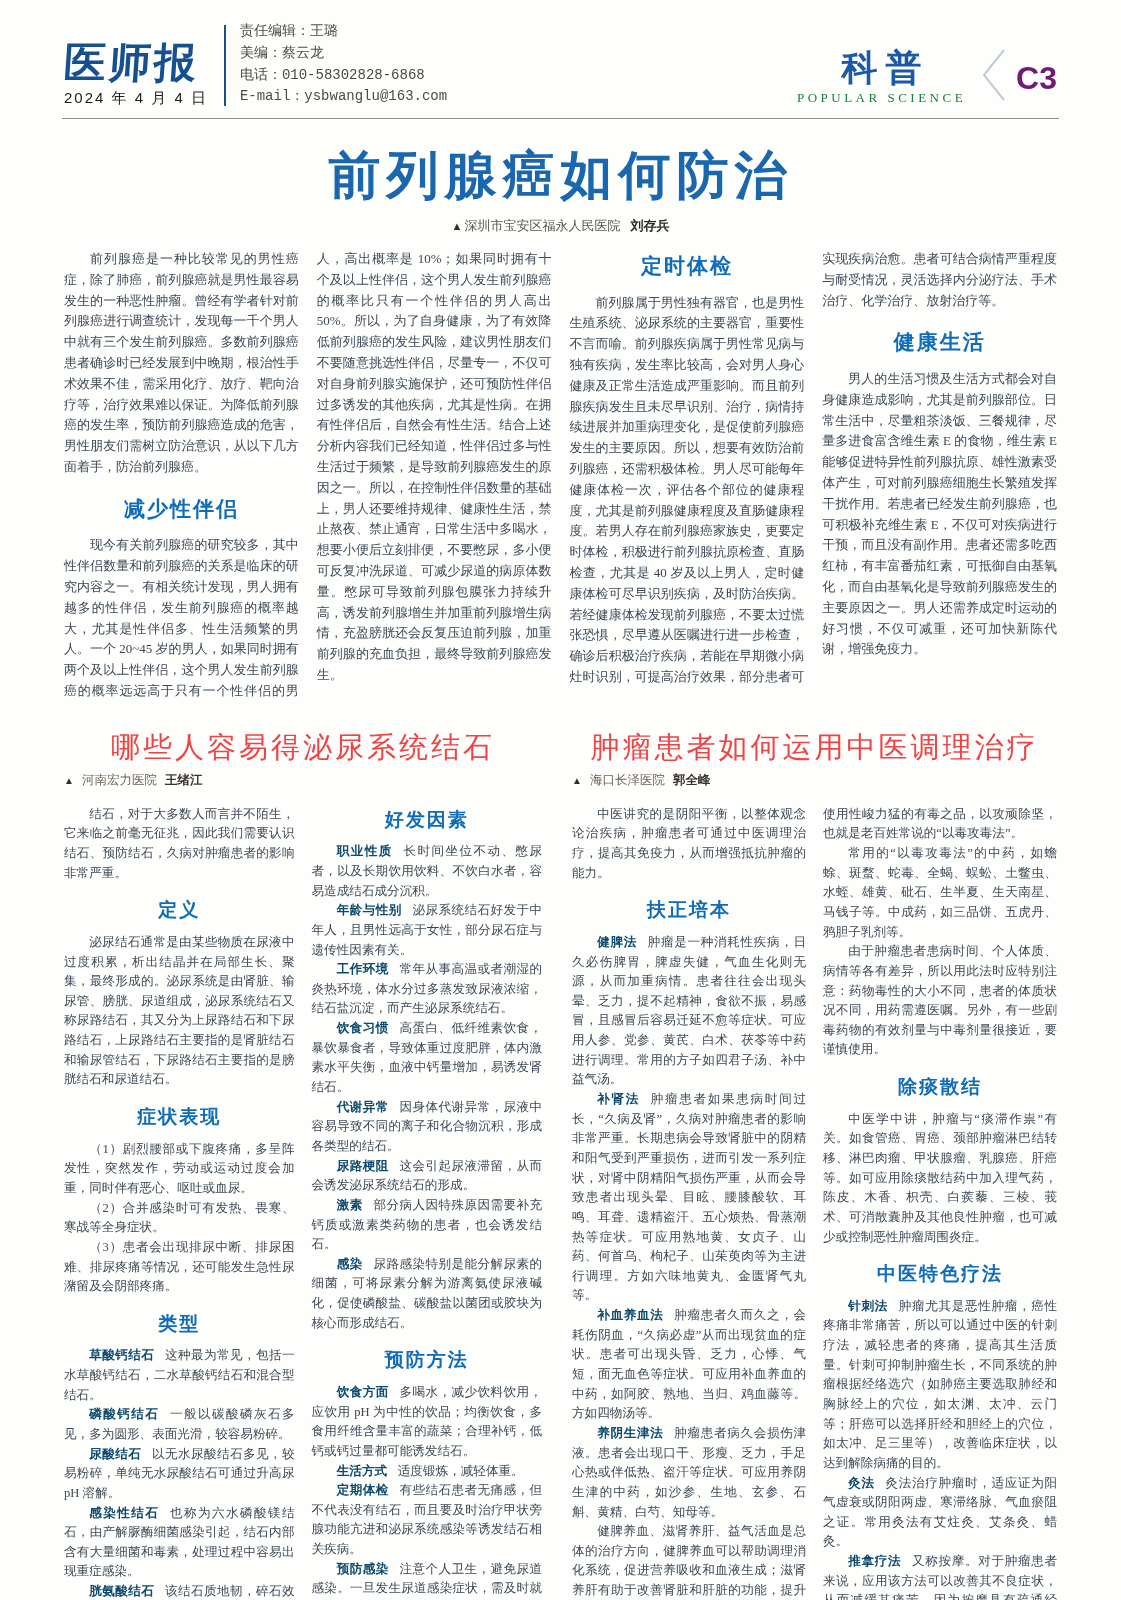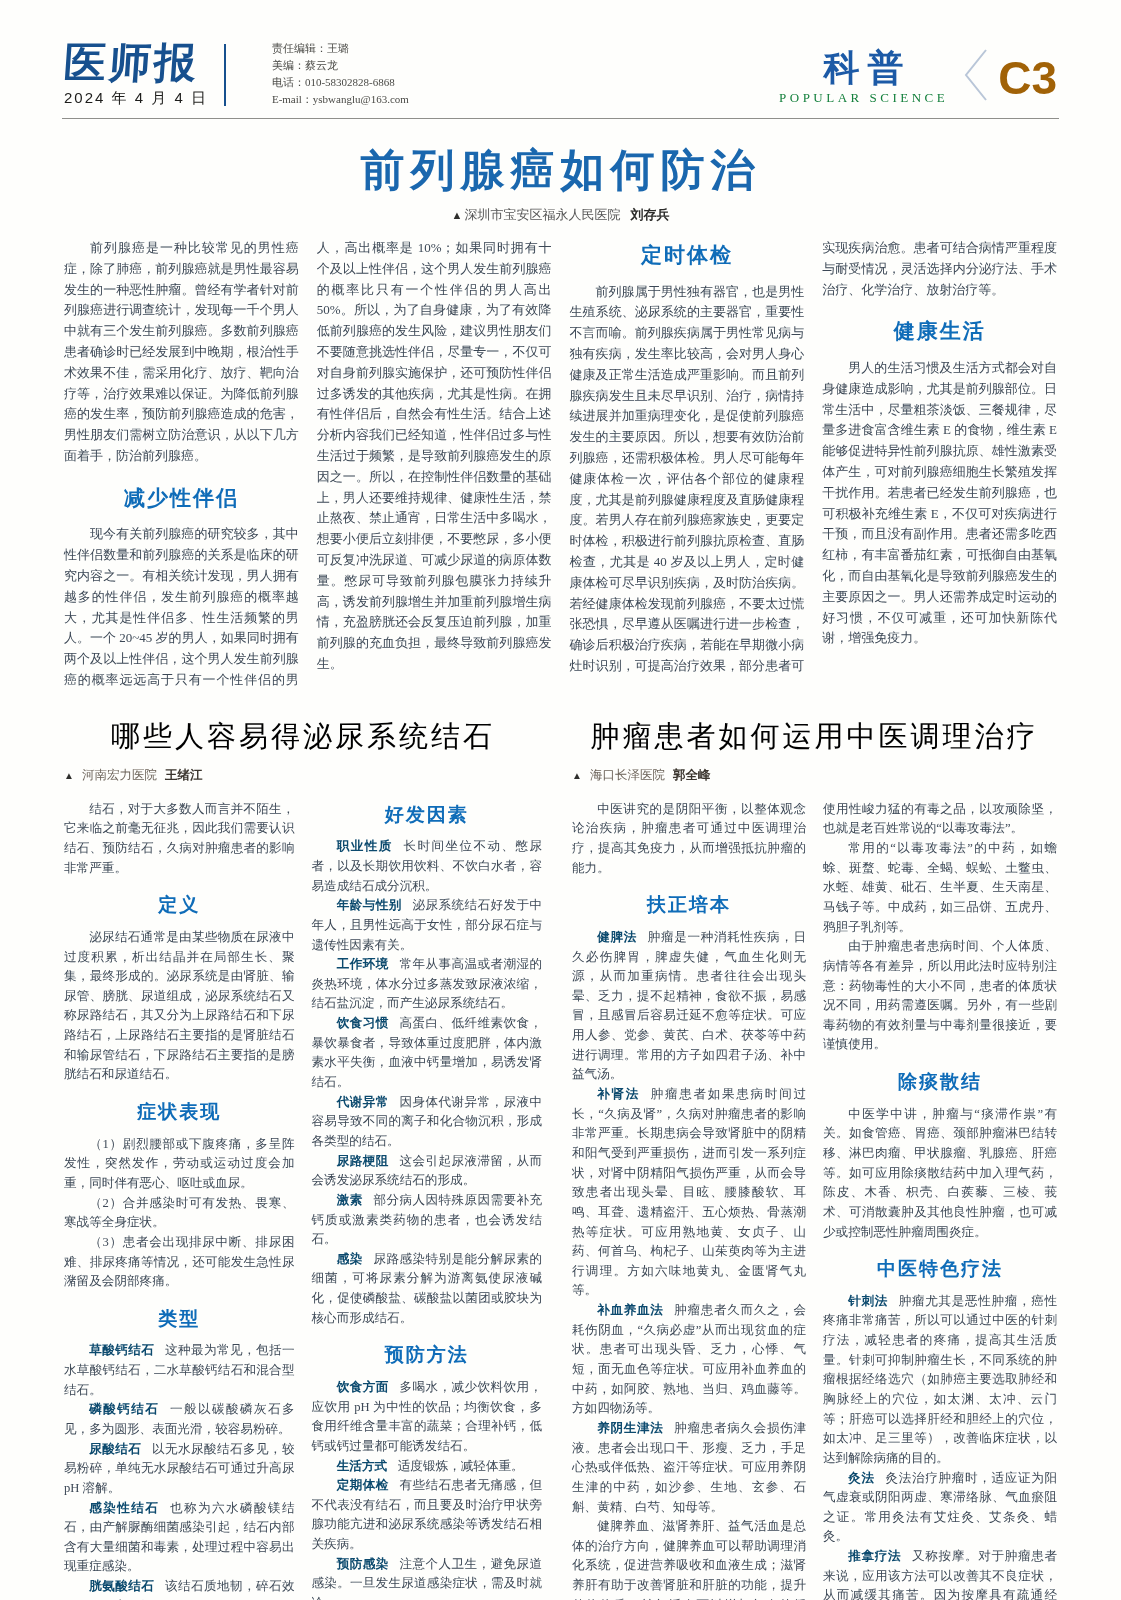--- a/index.html
+++ b/index.html
@@ -14,36 +14,36 @@
   .masthead { display:flex; justify-content:space-between; align-items:flex-end; height:78px; }
   .mast-left { display:flex; align-items:stretch; }
   .logo-block { display:flex; flex-direction:column; justify-content:flex-end; }
   .logo {
     font-family:"Liberation Sans", sans-serif;
     font-weight:900; font-size:42px; line-height:1.05; color:#17508e;
     letter-spacing:3px; transform:skewX(-4deg);
   }
   .mast-date { font-family:"Liberation Sans", sans-serif; font-size:15px; color:#1d1d1b; letter-spacing:2px; margin-top:4px; }
   .vrule { width:2px; background:#17508e; margin:4px 14px 2px 16px; }
-  .editor-info { font-family:Liberation Serif, serif; font-size:11px; color:#4a4a46; line-height:1.55; align-self:center;margin-left:32px; }
+  .editor-info { font-family:Liberation Mono, monospace; font-size:14px; color:#4a4a46; line-height:1.55; align-self:center; }
   .mast-right { display:flex; align-items:center;justify-content:center; }
   .section-block { text-align:center; }
   .section-cn {
     font-family:"Liberation Sans", sans-serif; font-weight:900;
     font-size:36px; color:#1c5aa6; letter-spacing:8px; line-height:1; padding-left:8px;
   }
   .section-en { font-family:"Liberation Serif", serif; font-size:13px; color:#15803d; letter-spacing:3.5px; margin-top:4px; }
   .chevron { margin:0 10px 6px 14px; }
-  .page-no { font-family:"Liberation Sans", sans-serif; font-weight:bold; font-size:46px; color:#a16207; line-height:1; }
+  .page-no { font-family:"Liberation Sans", sans-serif; font-weight:bold; font-size:32px; color:#701a75; line-height:1; }
   .header-rule { border:none; border-top:1.5px solid #8f8f8b; margin:10px -2px 0 -2px; }
 
   
   .lead-title {
     font-family:"Liberation Sans", sans-serif; font-weight:600;
-    font-size:44px; color:#1a67ae; text-align:center; letter-spacing:6px;
+    font-size:52px; color:#1a67ae; text-align:center; letter-spacing:6px;
     margin:22px 0 6px 0;
   }
   .byline { text-align:center; font-size:13px; color:#555; margin-bottom:14px; font-family:"Liberation Sans", sans-serif; }
   .byline .tri { font-size:11px; color:#2e2e2c; margin-right:2px; }
   .byline .author { font-weight:bold; color:#2c2c2a; margin-left:10px; }
 
   .body { text-align:justify; }
   .cols4 { column-count:4; column-gap:18px; font-size:13px; line-height:1.6; }
   .cols2 { column-count:2; column-gap:17px; font-size:12.6px; line-height:1.56; }
   .para { margin:0; text-indent:2em; }
@@ -55,22 +55,22 @@
   }
   .cols2 .subhead { font-size:19px; margin:12px 0 8px 0; }
 
   
   .bottom { display:flex; margin-top:26px; }
   .half { box-sizing:border-box; }
   .half.left  { width:478px; margin-right:30px; }
   .half.right { width:485px; flex:1; }
   .sub-title {
     font-family:"Liberation Sans", sans-serif; font-weight:400;
-    font-size:29px; color:#000000; text-align:center; letter-spacing:3px;
-    margin:0 0 10px 0;
+    font-size:29px; color:#ef4444; text-align:center; letter-spacing:3px;
+    margin:0 0 4px 0;
   }
   .byline2 { text-align:left; font-size:12.5px; color:#6b6258; margin-bottom:16px; font-family:"Liberation Sans", sans-serif; }
   .byline2 .tri { font-size:10px; color:#2e2e2c; margin-right:8px; }
   .byline2 .author { font-weight:bold; color:#3a342d; margin-left:8px; }
 </style>
 </head>
 <body>
 
 <div class="sheet">
 

